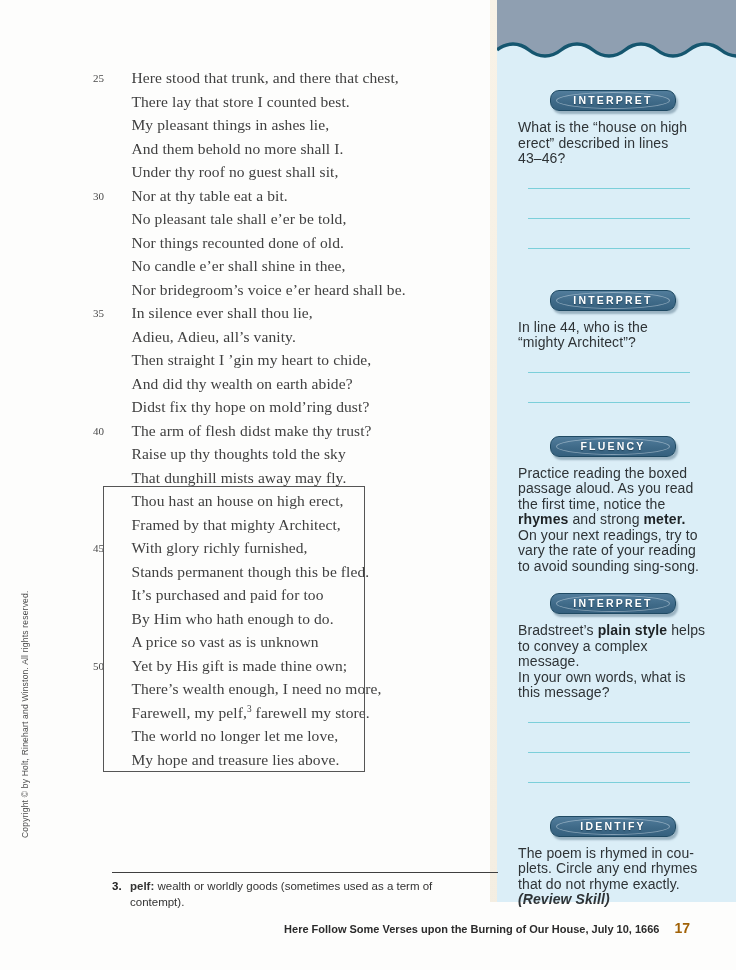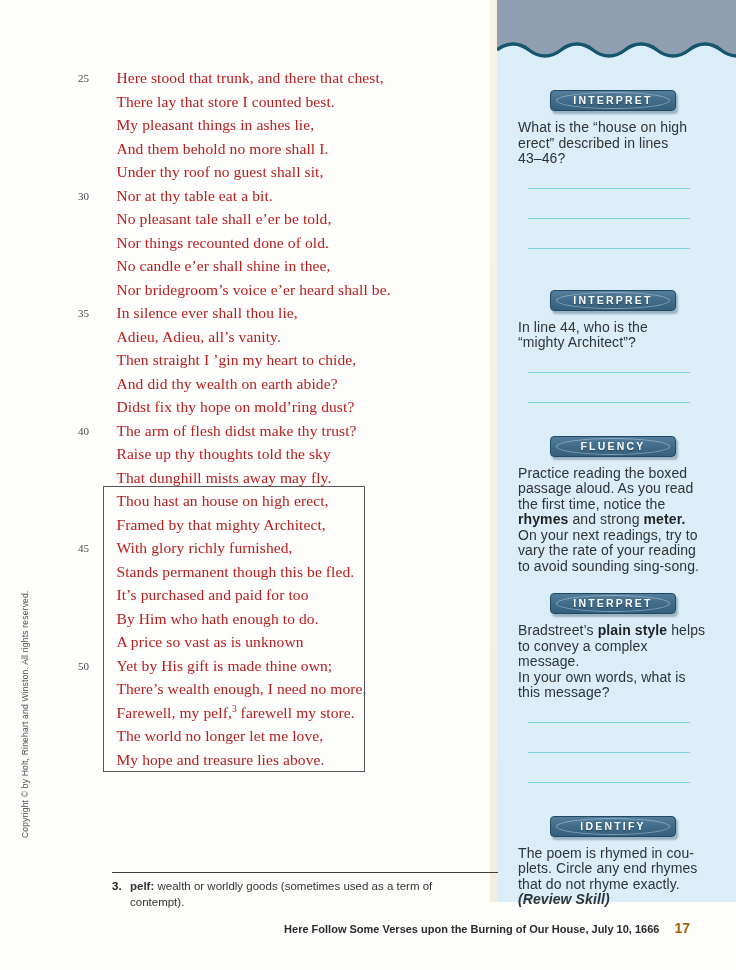--- a/index.html
+++ b/index.html
@@ -8,25 +8,25 @@
     background:#fdfdfc;font-family:"Liberation Sans",sans-serif;
   }
   .b{font-weight:bold;margin-top:8px;}
   .bi{font-weight:bold;font-style:italic;text-align:center;}
 
   
   #poem-lines{position:absolute;left:0;top:66px;width:490px;}
   .poem-line{height:23.5px;white-space:nowrap;}
   .lnum{
     display:inline-block;width:89px;text-align:right;vertical-align:top;
-    font:11px/24.5px "Liberation Serif",serif;color:#4a4a4a;
+    font:11px/24.5px "Liberation Serif",serif;color:#4a4a4a;padding-left:15px;
   }
   .ltext{
     display:inline-block;margin-left:23px;vertical-align:top;
-    font:15.5px/23.5px "Liberation Serif",serif;color:#b91c1c;letter-spacing:.1px;
+    font:15.5px/23.5px "Liberation Serif",serif;color:#404040;letter-spacing:.1px;
   }
   .ltext sup{font-size:60%;line-height:0;vertical-align:super;}
   #boxed-outline{
     position:absolute;left:103px;top:486px;width:260px;height:284px;
     border:1px solid #555;pointer-events:none;
   }
 
   
   #copyright{
     position:absolute;left:20px;top:838px;width:286px;
@@ -47,21 +47,21 @@
   #sidebar-band{position:absolute;left:0;top:0;width:239px;height:60px;}
   #sidebar-content{position:absolute;left:21px;top:60px;width:190px;}
 
   .sb-section:nth-of-type(1){margin-top:30px;}
   .sb-section:nth-of-type(2){margin-top:41px;}
   .sb-section:nth-of-type(3){margin-top:33px;}
   .sb-section:nth-of-type(4){margin-top:19px;}
   .sb-section:nth-of-type(5){margin-top:33px;}
 
   .pill{
-    position:relative;width:124px;height:19px;margin:0 auto;border-radius:4px;
+    position:relative;width:124px;height:19px;margin:0 auto;border-radius:9px;
     background:linear-gradient(180deg,#527d9c 0%,#3f6a88 55%,#35607e 100%);
     border:1px solid #1f4a63;
     box-shadow:2px 3px 2px rgba(100,130,150,.55);
   }
   .pill::before{
     content:"";position:absolute;left:5px;right:5px;top:1px;bottom:1px;
     border-radius:50%;border:1px solid rgba(240,248,252,.4);
   }
   .pill-label{
     display:block;text-align:center;color:#fff;

